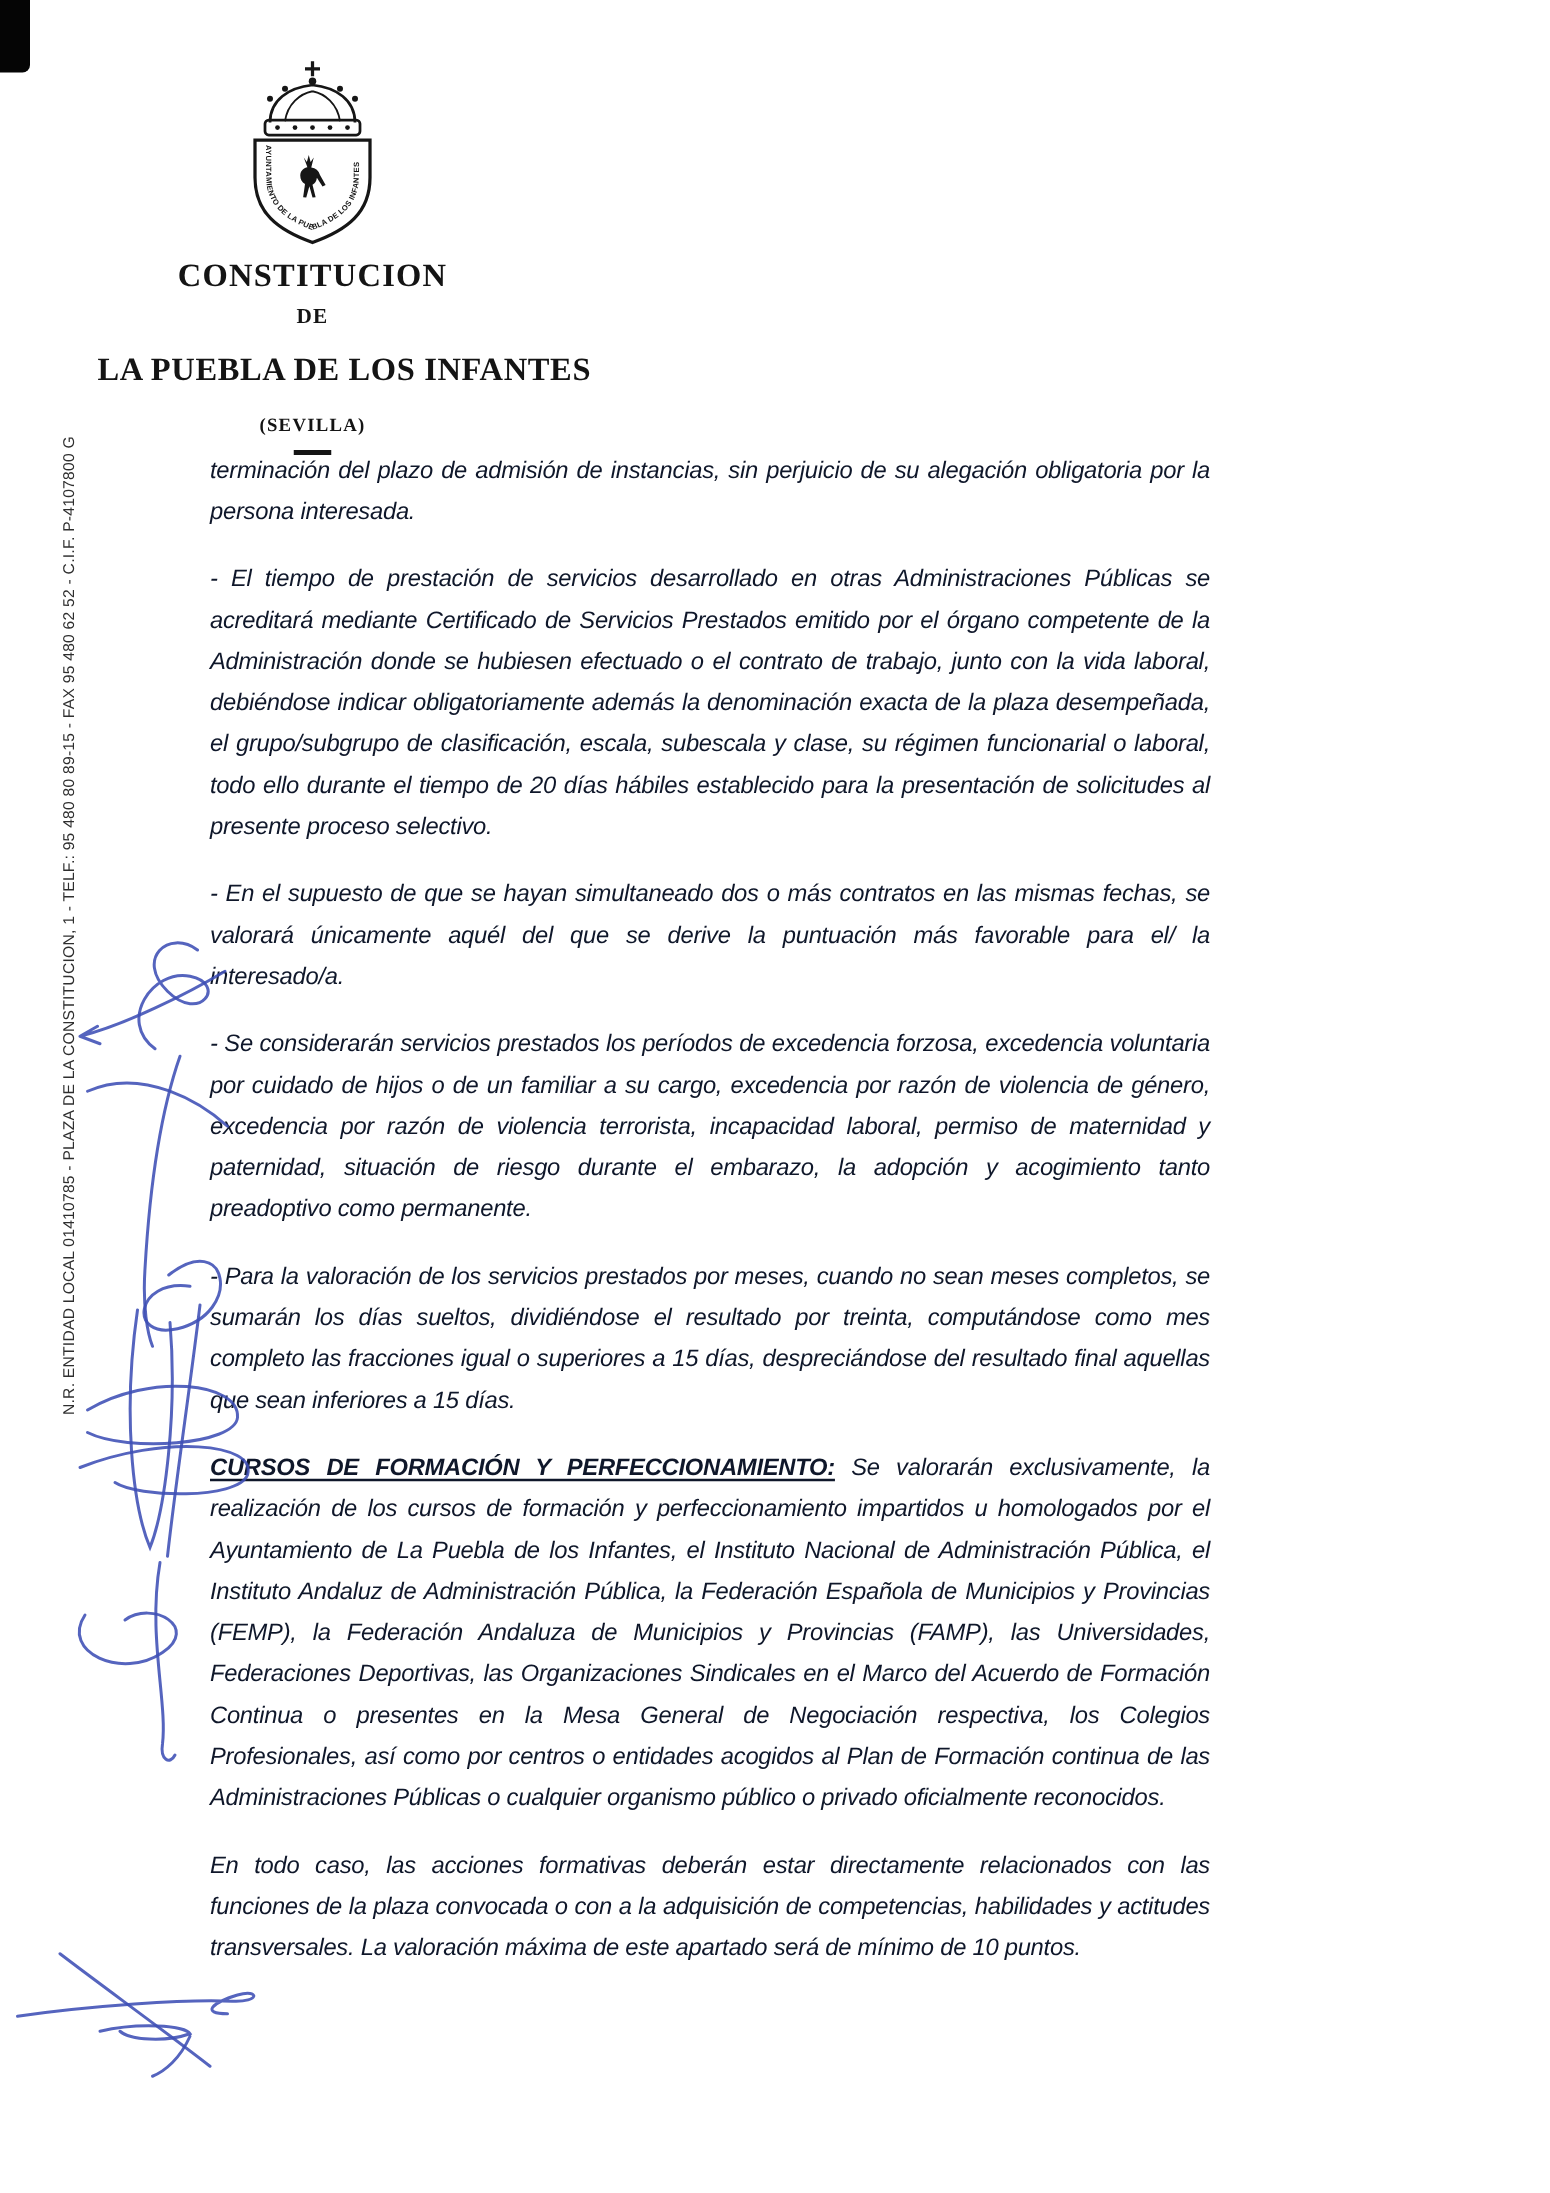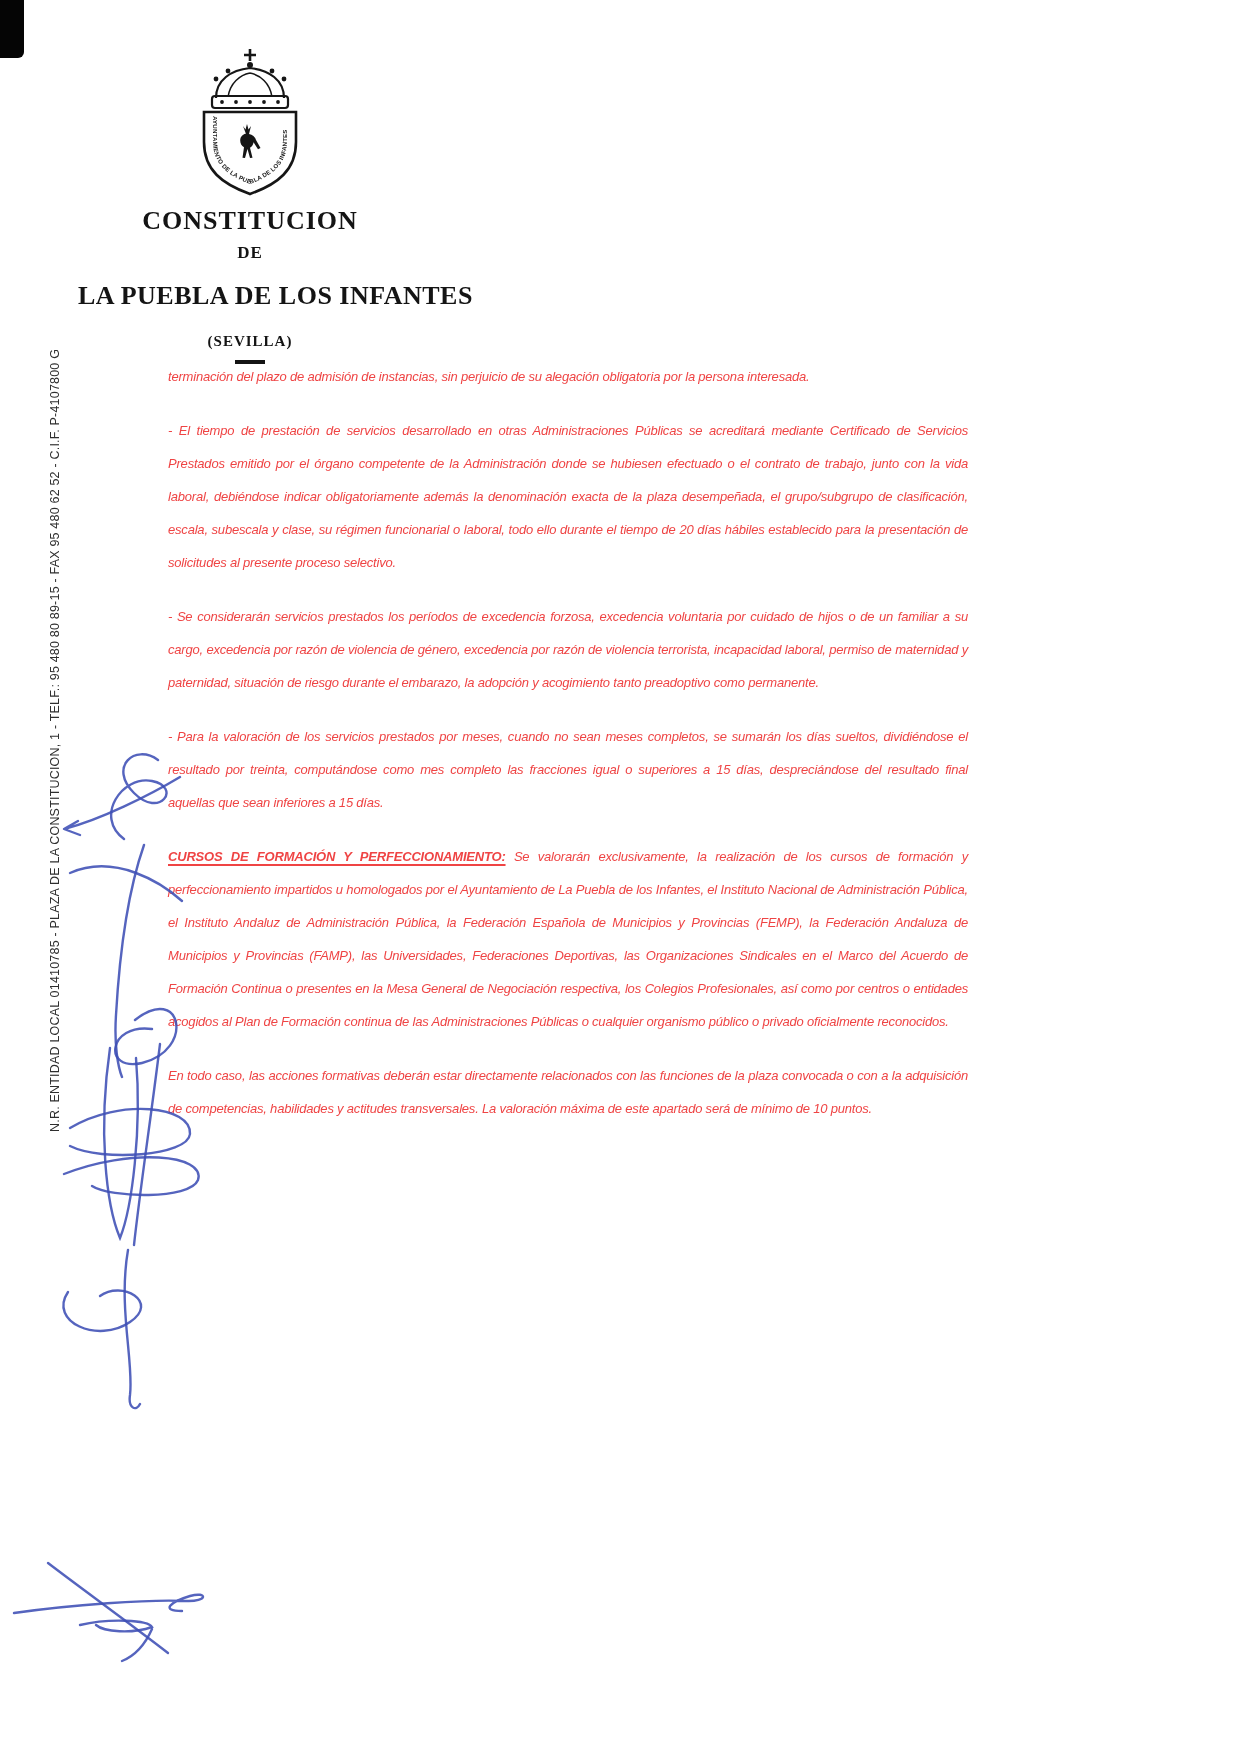--- a/index.html
+++ b/index.html
@@ -18,22 +18,22 @@
   }
   .crest{display:block;margin:0 auto;}
   .org1{font-size:26px;font-weight:bold;letter-spacing:1px;margin-top:8px;}
   .org2{font-size:17px;font-weight:bold;letter-spacing:1px;margin-top:7px;}
   .org3{font-size:26px;font-weight:bold;letter-spacing:0.5px;margin-top:18px;white-space:nowrap;}
   .org4{font-size:15px;font-weight:bold;letter-spacing:1px;margin-top:22px;}
   .header-dash{width:30px;height:4px;background:#141414;margin:10px auto 0;}
   
   .doc-body{
     position:absolute;left:168px;top:360px;width:800px;
-    font-style:italic;font-size:13px;line-height:33px;letter-spacing:-0.2px;
-    text-align:justify;color:#ef4444;
+    font-style:italic;font-size:19px;line-height:33px;letter-spacing:-0.2px;
+    text-align:justify;color:#0f172a;
   }
   .doc-body p{margin:0 0 21px 0;}
   .section-heading{
     font-weight:bold;text-decoration:underline;
     text-decoration-thickness:2px;text-underline-offset:3px;
   }
   
   .vertical-text{
     position:absolute;left:48px;top:1132px;
     transform:rotate(-90deg);transform-origin:0 0;
@@ -81,20 +81,21 @@
   <div class="org3">LA PUEBLA DE LOS INFANTES</div>
   <div class="org4">(SEVILLA)</div>
   <div class="header-dash"></div>
 </div>
 
 <div class="vertical-text">N.R. ENTIDAD LOCAL 01410785 - PLAZA DE LA CONSTITUCION, 1 - TELF.: 95 480 80 89-15 - FAX 95 480 62 52 - C.I.F. P-4107800 G</div>
 
 <div class="doc-body">
   <p>terminación del plazo de admisión de instancias, sin perjuicio de su alegación obligatoria por la persona interesada.</p>
   <p>- El tiempo de prestación de servicios desarrollado en otras Administraciones Públicas se acreditará mediante Certificado de Servicios Prestados emitido por el órgano competente de la Administración donde se hubiesen efectuado o el contrato de trabajo, junto con la vida laboral, debiéndose indicar obligatoriamente además la denominación exacta de la plaza desempeñada, el grupo/subgrupo de clasificación, escala, subescala y clase, su régimen funcionarial o laboral, todo ello durante el tiempo de 20 días hábiles establecido para la presentación de solicitudes al presente proceso selectivo.</p>
+  <p>- En el supuesto de que se hayan simultaneado dos o más contratos en las mismas fechas, se valorará únicamente aquél del que se derive la puntuación más favorable para el/ la interesado/a.</p>
   <p>- Se considerarán servicios prestados los períodos de excedencia forzosa, excedencia voluntaria por cuidado de hijos o de un familiar a su cargo, excedencia por razón de violencia de género, excedencia por razón de violencia terrorista, incapacidad laboral, permiso de maternidad y paternidad, situación de riesgo durante el embarazo, la adopción y acogimiento tanto preadoptivo como permanente.</p>
   <p>- Para la valoración de los servicios prestados por meses, cuando no sean meses completos, se sumarán los días sueltos, dividiéndose el resultado por treinta, computándose como mes completo las fracciones igual o superiores a 15 días, despreciándose del resultado final aquellas que sean inferiores a 15 días.</p>
   <p><span class="section-heading">CURSOS DE FORMACIÓN Y PERFECCIONAMIENTO:</span><span> Se valorarán exclusivamente, la realización de los cursos de formación y perfeccionamiento impartidos u homologados por el Ayuntamiento de La Puebla de los Infantes, el Instituto Nacional de Administración Pública, el Instituto Andaluz de Administración Pública, la Federación Española de Municipios y Provincias (FEMP), la Federación Andaluza de Municipios y Provincias (FAMP), las Universidades, Federaciones Deportivas, las Organizaciones Sindicales en el Marco del Acuerdo de Formación Continua o presentes en la Mesa General de Negociación respectiva, los Colegios Profesionales, así como por centros o entidades acogidos al Plan de Formación continua de las Administraciones Públicas o cualquier organismo público o privado oficialmente reconocidos.</span></p>
   <p>En todo caso, las acciones formativas deberán estar directamente relacionados con las funciones de la plaza convocada o con a la adquisición de competencias, habilidades y actitudes transversales. La valoración máxima de este apartado será de mínimo de 10 puntos.</p>
 </div>
 
 <svg class="sig" style="left:40px;top:725px" width="165" height="360" viewBox="0 0 165 360">
   <path d="M118,35 C95,18 68,42 94,68 C120,94 142,62 112,56 C82,50 54,92 84,114"></path>
   <path d="M140,52 C110,70 60,95 24,104 L38,96 M24,104 L40,110"></path>
   <path d="M30,148 C75,128 122,158 142,176"></path>

